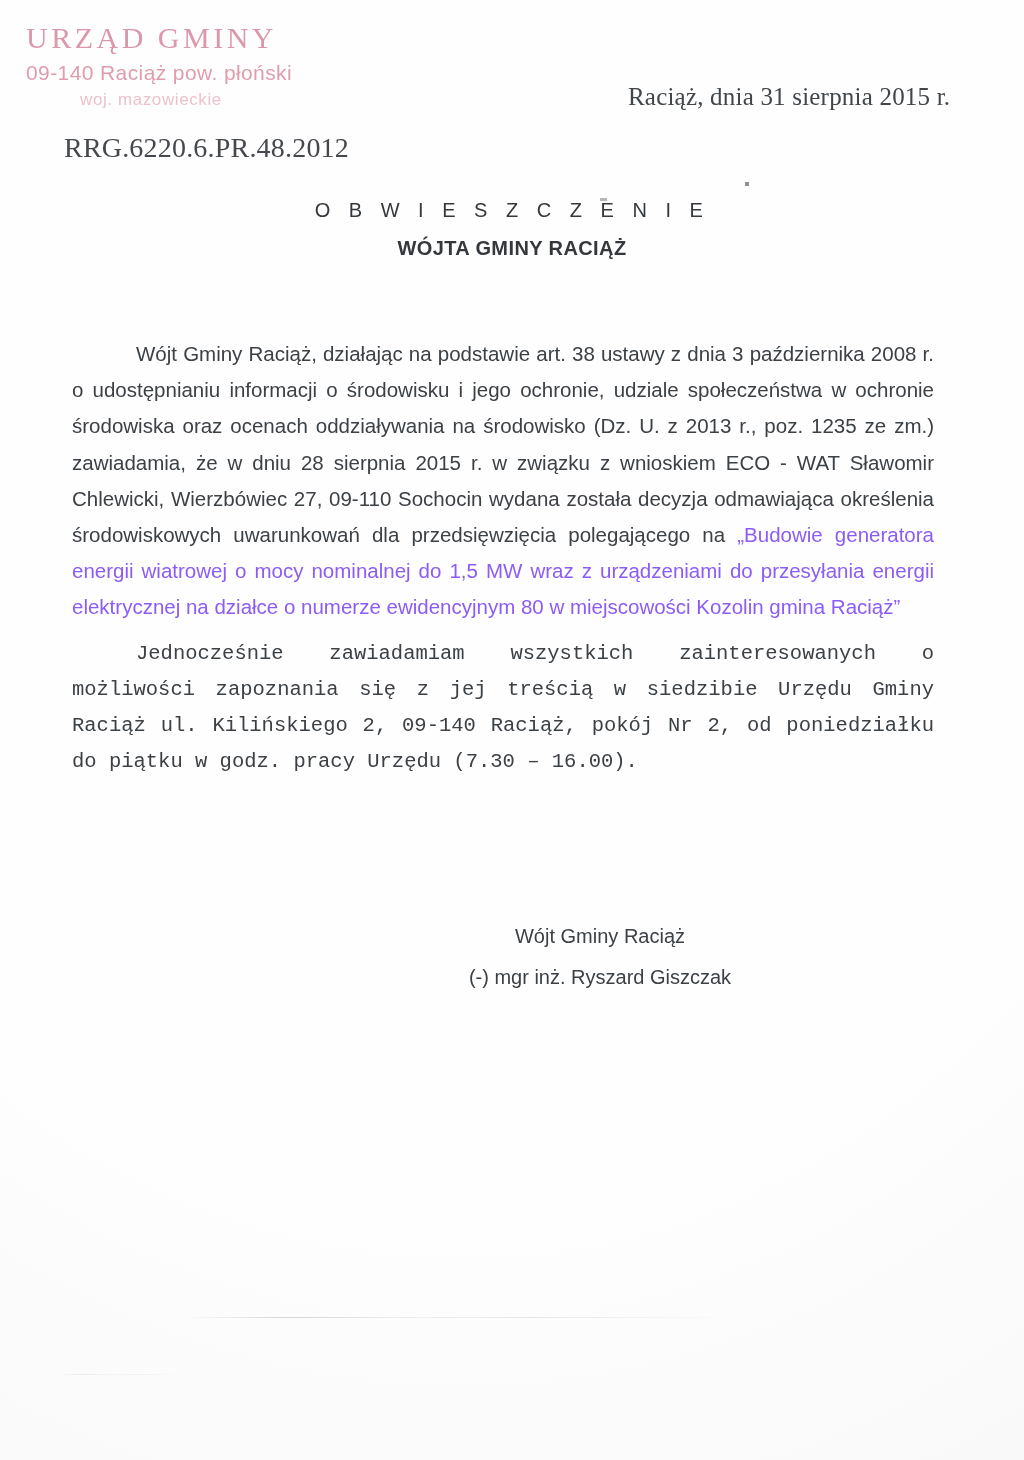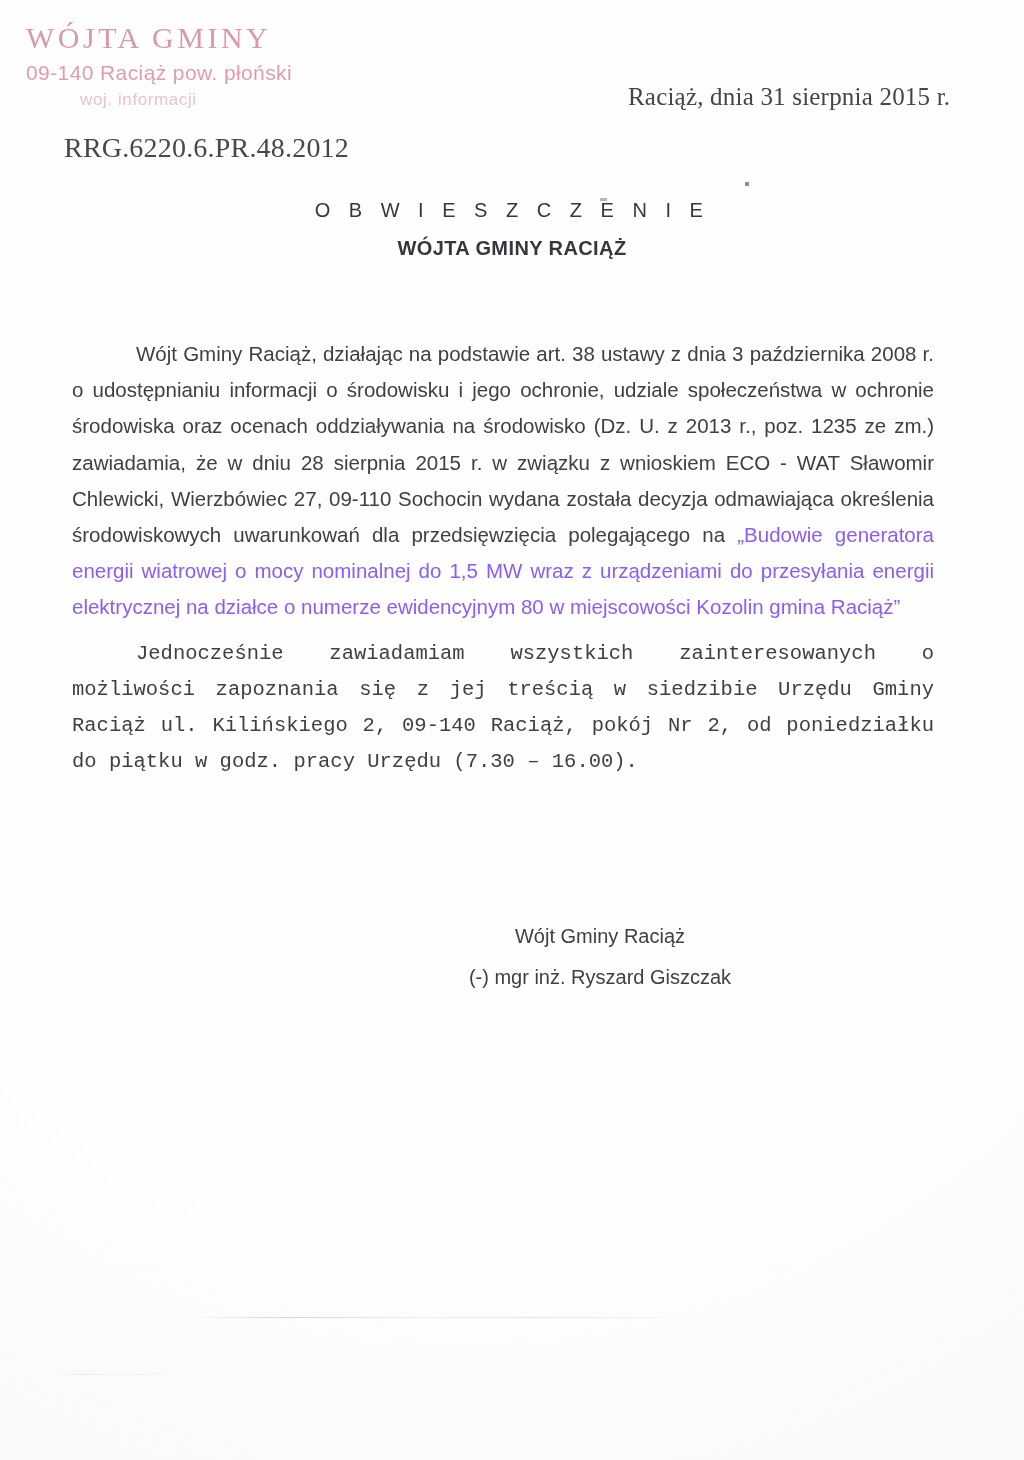--- a/index.html
+++ b/index.html
@@ -190,23 +190,23 @@
   }
 </style>
 </head>
 <body>
 
 <div class="page">
 
   <div class="scan-tint"></div>
 
   <div class="stamp">
-    <div class="stamp-line1">WÓJTA GMINY</div>
+    <div class="stamp-line1">URZĄD GMINY</div>
     <div class="stamp-line2">09-140 Raciąż  pow. płoński</div>
-    <div class="stamp-line3">woj. informacji</div>
+    <div class="stamp-line3">woj. mazowieckie</div>
   </div>
 
   <div class="ref-number">RRG.6220.6.PR.48.2012</div>
 
   <div class="date-line">Raciąż, dnia 31 sierpnia 2015 r.</div>
 
   <div class="title-block">
     <div class="title-main">O B W I E S Z C Z E N I E</div>
     <div class="title-sub">WÓJTA GMINY RACIĄŻ</div>
   </div>

